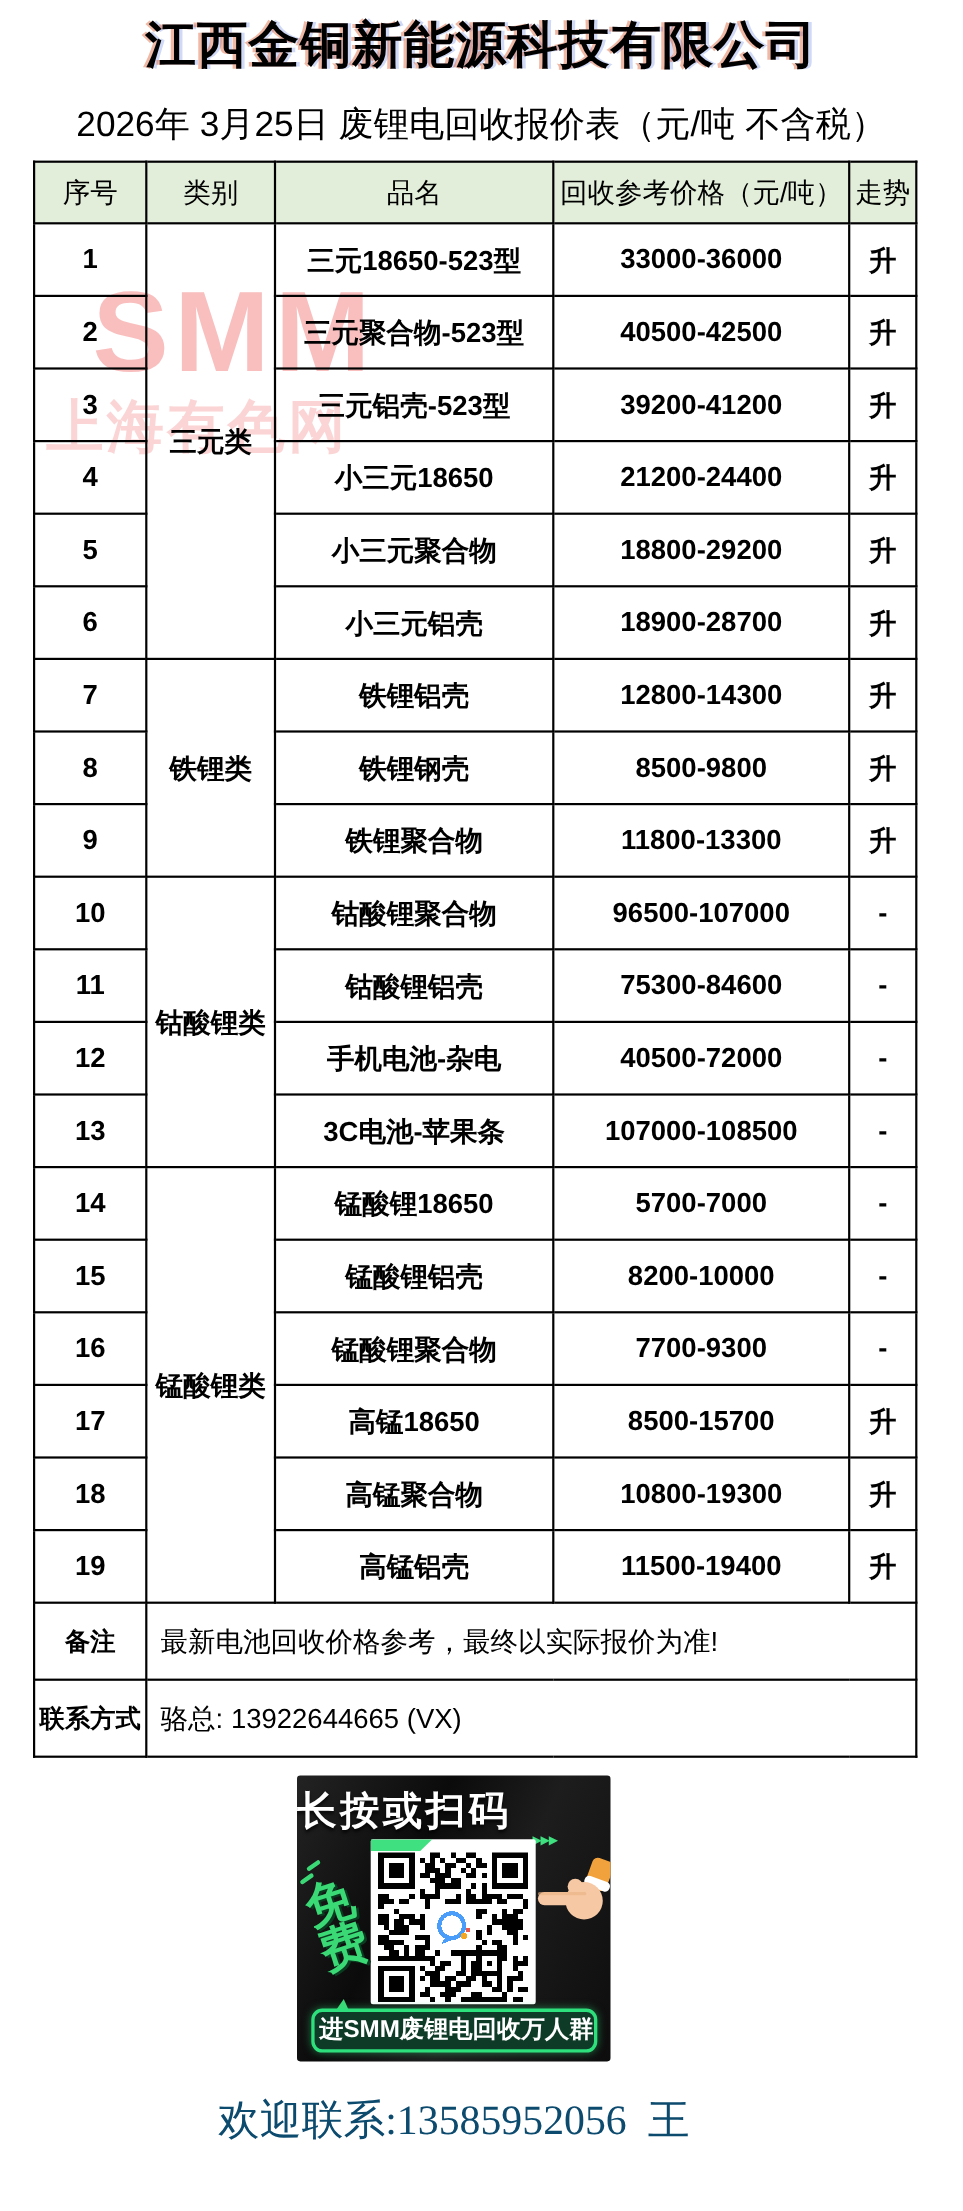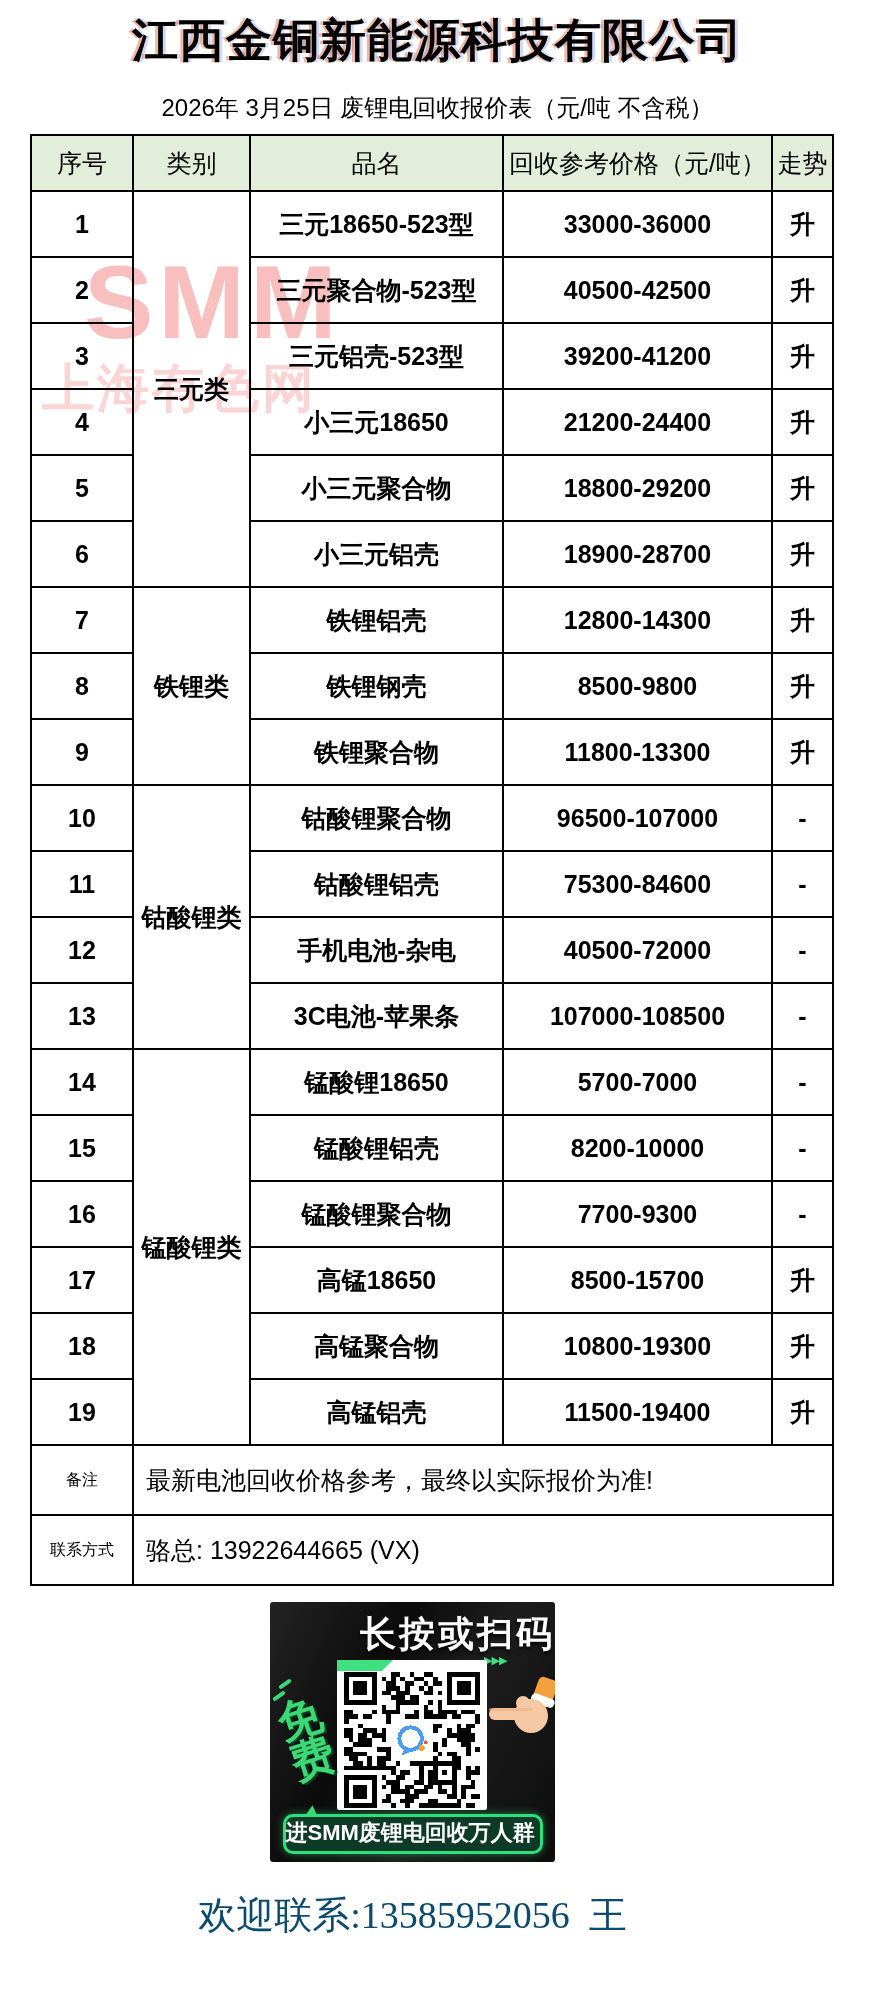--- a/index.html
+++ b/index.html
@@ -5,43 +5,43 @@
   html,body{margin:0;padding:0;}
   body{
     width:875px;height:2010px;background:#fff;color:#000;
     font-family:"Liberation Sans","DejaVu Sans",sans-serif;
     position:relative;overflow:hidden;
   }
   .title{
     padding-top:10px;text-align:center;font-size:46px;font-weight:800;letter-spacing:1px;
     text-shadow:-3px 0 0 rgba(216,70,20,.38), 3px 0 0 rgba(40,80,216,.22);
   }
-  .subtitle{margin-top:20px;text-align:center;font-size:24px;font-weight:400;}
+  .subtitle{margin-top:20px;text-align:center;font-size:32px;font-weight:400;}
 
   
   .watermark{position:absolute;left:42px;top:250px;z-index:1;line-height:1;pointer-events:none;}
   .wm-smm{font-size:104px;font-weight:800;letter-spacing:5px;color:#f9bfbf;margin-left:42px;}
   .wm-cn{font-size:52px;font-weight:800;letter-spacing:3px;color:#fbd5d5;margin-top:8px;}
 
   
   table{border-collapse:collapse;table-layout:fixed;width:802px;margin:10px 0 0 30px;position:relative;z-index:2;background:transparent;}
   th,td{border:2px solid #000;text-align:center;padding:0;overflow:hidden;}
   th{height:54px;background:#e2eeda;font-size:25px;font-weight:400;}
   tbody td{height:64px;font-size:25px;font-weight:700;background:transparent;}
   tr.footrow td{height:68px;font-weight:400;font-size:25px;}
-  tr.footrow td.lbl{font-size:16px;}
+  tr.footrow td.lbl{font-size:23px;font-weight:bold;}
   tr.footrow td.txt{text-align:left;padding-left:12px;margin-left:44px;}
 
   
   .bottom{width:875px;display:flex;flex-direction:column;align-items:center;transform:translateX(-25px);}
   .banner{
     position:relative;width:285px;height:260px;margin-top:16px;border-radius:3px;overflow:hidden;
     background:linear-gradient(115deg,#232323 0%,#0b0b0b 35%,#1d1d1d 60%,#0d0d0d 100%);
   }
-  .banner-title{margin-top:8px;text-align:right;color:#fff;font-size:36px;font-weight:800;letter-spacing:3px;
+  .banner-title{margin-top:8px;text-align:left;color:#fff;font-size:36px;font-weight:800;letter-spacing:3px;
     text-shadow:0 3px 3px rgba(0,0,0,.7);}
   .scan-line{position:absolute;left:120px;top:60px;width:92px;height:2px;background:#1f5c3c;}
   .scan-arrows{position:absolute;left:214px;top:52px;color:#3fe07f;font-size:11px;letter-spacing:-1px;}
   .qr-box{position:absolute;left:67px;top:58px;width:150px;height:150px;background:#fff;border-radius:2px;}
   .qr-tab{position:absolute;left:0;top:0;width:56px;height:11px;background:#3fe07f;
     clip-path:polygon(0 0,100% 0,80% 100%,0 100%);}
   .qr-svg{position:absolute;left:5px;top:12px;}
   .free{position:absolute;left:14px;top:94px;width:48px;transform:rotate(-18deg);
     color:#3bd976;font-weight:800;font-size:44px;line-height:.95;word-break:break-all;
     text-shadow:2px 2px 0 #0a3b20;}
@@ -49,21 +49,21 @@
   .free-mark1{left:8px;top:80px;transform:rotate(-35deg);}
   .free-mark2{left:2px;top:92px;transform:rotate(-35deg);}
   .free-arrow{position:absolute;left:36px;top:206px;width:0;height:0;
     border-left:15px solid #3bd976;border-top:9px solid transparent;border-bottom:9px solid transparent;
     transform:rotate(35deg);}
   .hand{position:absolute;right:-4px;top:72px;}
   .banner-btn{
     position:absolute;left:50%;bottom:8px;transform:translateX(-50%);
     width:254px;height:34px;line-height:32px;background:#0e3b27;
     border:3px solid #2ee07c;border-radius:10px;color:#fff;font-size:22px;font-weight:700;
-    text-align:left;white-space:nowrap;box-shadow:0 0 8px rgba(46,224,124,.5);}
+    text-align:right;white-space:nowrap;box-shadow:0 0 8px rgba(46,224,124,.5);}
   .welcome{margin-top:28px;font-family:Liberation Serif, serif;
     font-size:38px;color:#0c4a6e;white-space:pre;}
 </style>
 </head>
 <body>
 
 <div class="watermark">
   <div class="wm-smm">SMM</div>
   <div class="wm-cn">上海有色网</div>
 </div>

